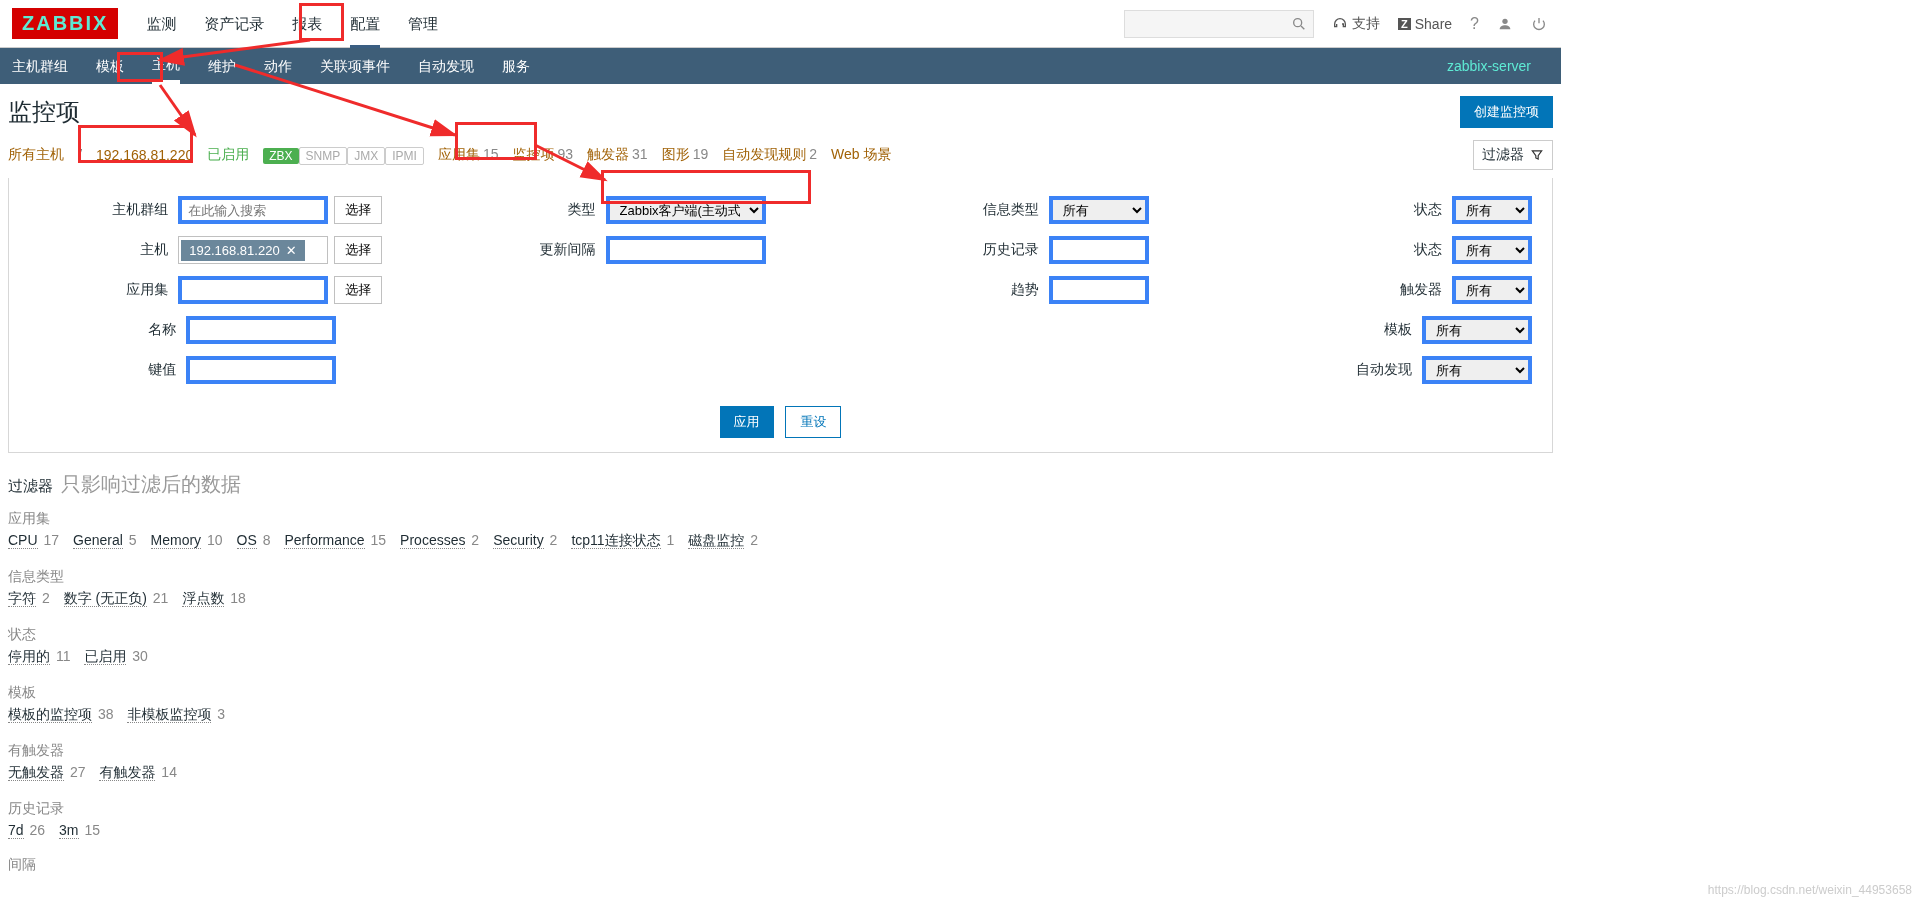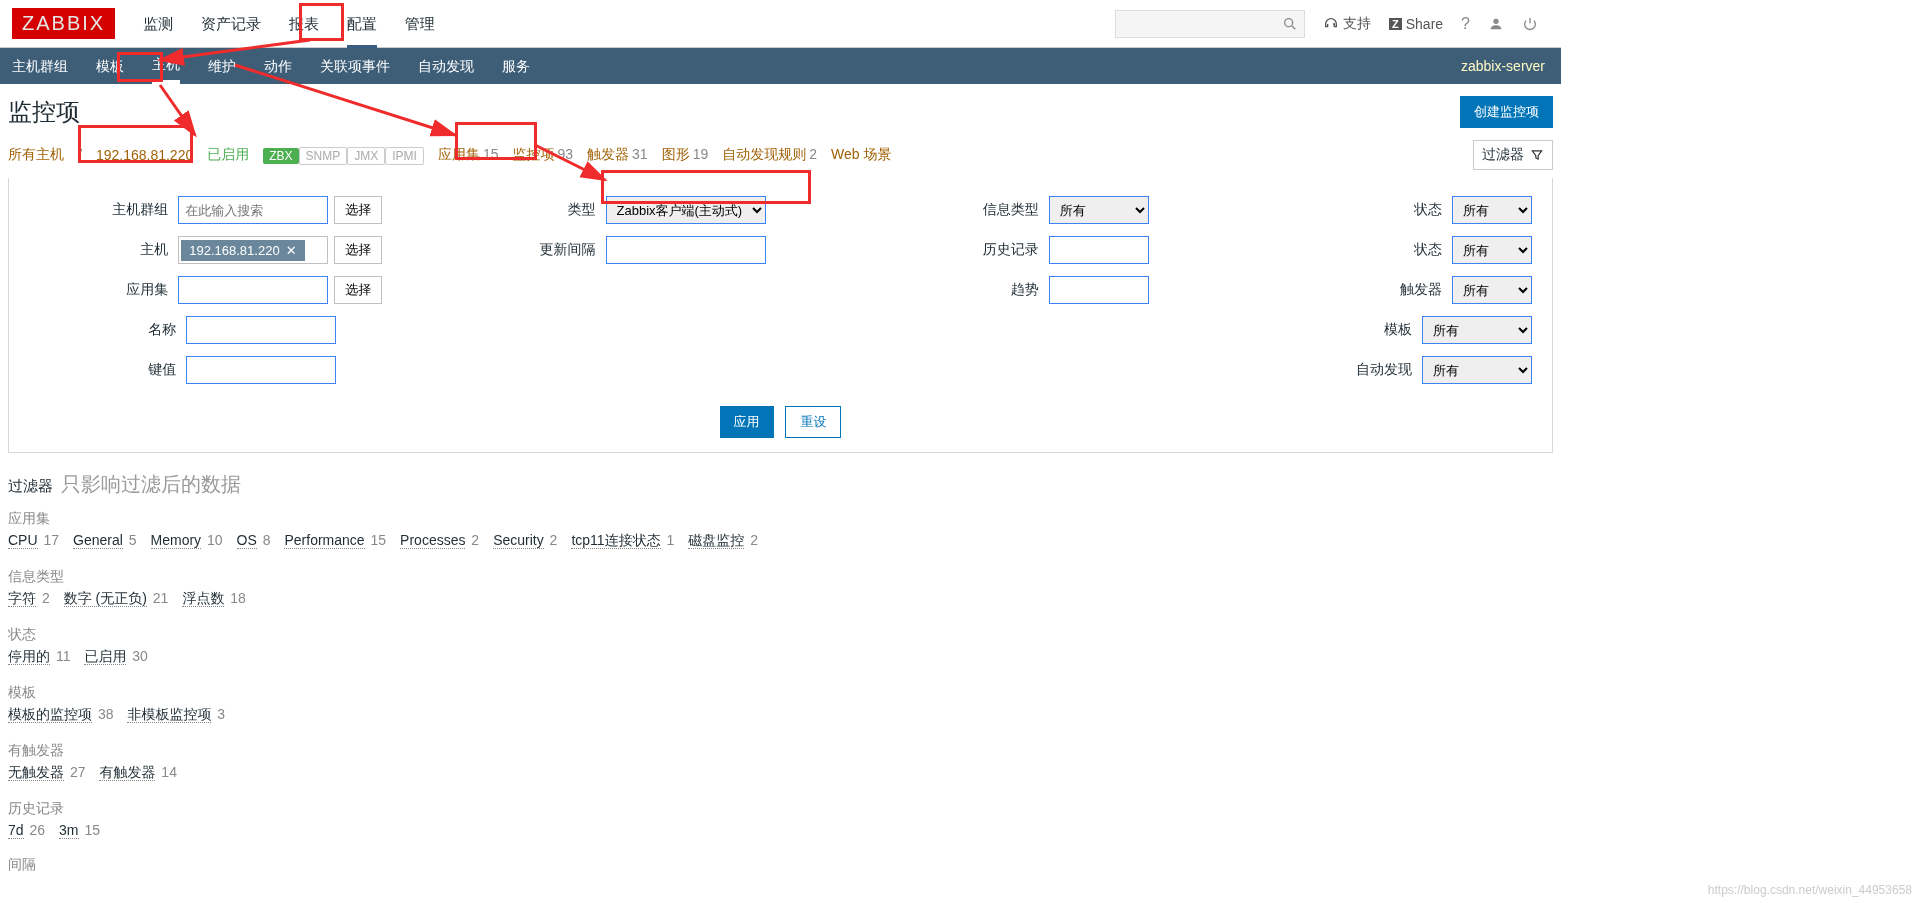--- a/index.html
+++ b/index.html
@@ -1,47 +1,47 @@
 <!DOCTYPE html>
 <html><head>
 <meta charset="utf-8">
 <style>
 * { margin:0; padding:0; box-sizing:border-box; font-family:Arial,"Microsoft YaHei",sans-serif; }
 body { background:#fff; color:#1f2c33; font-size:14px; overflow-x:hidden;}
 .wrap{width:1561px;}
 .topbar{height:48px;background:#fff;border-bottom:1px solid #ccc;display:flex;align-items:center;padding:0 12px;position:relative;}
-.logo{background:#d40000;color:#e5e5e5;font-weight:normal;letter-spacing:2px;padding:4px 10px;font-size:20px;margin-right:16px;}
+.logo{background:#d40000;color:#5eead4;font-weight:bold;letter-spacing:2px;padding:4px 10px;font-size:20px;margin-right:16px;}
 .topnav a{color:#1f2c33;text-decoration:none;margin:0 12px;font-size:15px;display:inline-block;height:48px;line-height:48px;}
 .topnav a.active{border-bottom:3px solid #3a5e82;}
-.topright{position:absolute;right:23px;top:0;height:48px;display:flex;align-items:center;gap:18px;color:#555;font-size:14px;}
+.topright{position:absolute;right:14px;top:0;height:48px;display:flex;align-items:center;gap:18px;color:#555;font-size:14px;}
 .searchbox{width:190px;height:28px;background:#f5f5f5;border:1px solid #ddd;display:flex;align-items:center;justify-content:flex-end;padding:0 6px;color:#888;}
 .icon{width:16px;height:16px;display:inline-block;}
 .subnav{height:36px;background:#3e5e78;display:flex;align-items:center;padding:0 12px;}
 .subnav a{color:#fff;text-decoration:none;margin-right:28px;font-size:14px;height:36px;line-height:36px;display:inline-block;}
 .subnav a.active{border-bottom:4px solid #fff;line-height:32px;}
-.subnav .right{margin-left:auto;margin-right:4px;color:#fef9c3;}
+.subnav .right{margin-left:auto;margin-right:18px;color:#5eead4;}
 .page{padding:12px 8px;}
 .titlebar{display:flex;align-items:center;margin-bottom:18px;}
 h1{font-size:24px;font-weight:500;color:#1f2c33;}
 .btn-blue{background:#0275b8;color:#fff;border:none;padding:7px 14px;font-size:13px;cursor:pointer;}
 .btn-ghost{background:#fff;border:1px solid #0275b8;color:#0275b8;padding:6px 14px;font-size:13px;cursor:pointer;}
 .crumb{display:flex;align-items:center;gap:14px;flex-wrap:wrap;font-size:14px;color:#555;margin-bottom:0;}
 .crumb a{color:#a16207;text-decoration:none;}
 .crumb .num{color:#888;margin-left:3px;}
 .badge{padding:1px 6px;border-radius:2px;font-size:12px;color:#fff;}
 .badge.green{background:#4caf50;}
 .badge.gray{background:#fff;color:#aaa;border:1px solid #ccc;}
 .filterbtn{position:absolute;right:0;bottom:-6px;display:flex;align-items:center;gap:6px;border:1px solid #ccc;padding:5px 8px;font-size:14px;cursor:pointer;background:#fff;}
 .relbar{position:relative;margin-bottom:14px;}
 .filterform{border:1px solid #d7d7d7;border-top:none;padding:18px 20px 14px;margin-bottom:18px;}
 .ftable{display:flex;gap:30px;}
 .fcol{flex:1;}
 .frow{display:flex;align-items:center;margin-bottom:12px;justify-content:flex-end;}
 .frow label{width:90px;text-align:right;margin-right:10px;color:#1f2c33;font-size:14px;}
-.frow input[type=text],.frow select{height:28px;border:1px solid #3b82f6;padding:0 6px;font-size:13px;}
+.frow input[type=text],.frow select{height:28px;border:4px solid #3b82f6;padding:0 6px;font-size:13px;}
 .frow input[type=text]{width:150px;}
 .frow select{width:160px;}
 .selbtn{border:1px solid #c0c0c0;background:#fff;height:28px;padding:0 10px;margin-left:6px;cursor:pointer;font-size:13px;}
 .tag{background:#6b879b;color:#fff;padding:3px 8px;font-size:13px;display:inline-flex;align-items:center;gap:6px;}
 .tag .x{cursor:pointer;}
 .fbtns{text-align:center;margin-top:10px;}
 .subfilter h3{font-size:15px;font-weight:normal;color:#1f2c33;display:inline;}
 .subfilter .hint{color:#999;font-size:20px;margin-left:4px;}
 .sfgroup{margin:12px 0 18px;}
 .sfgroup .hdr{color:#888;font-size:14px;margin-bottom:4px;}

